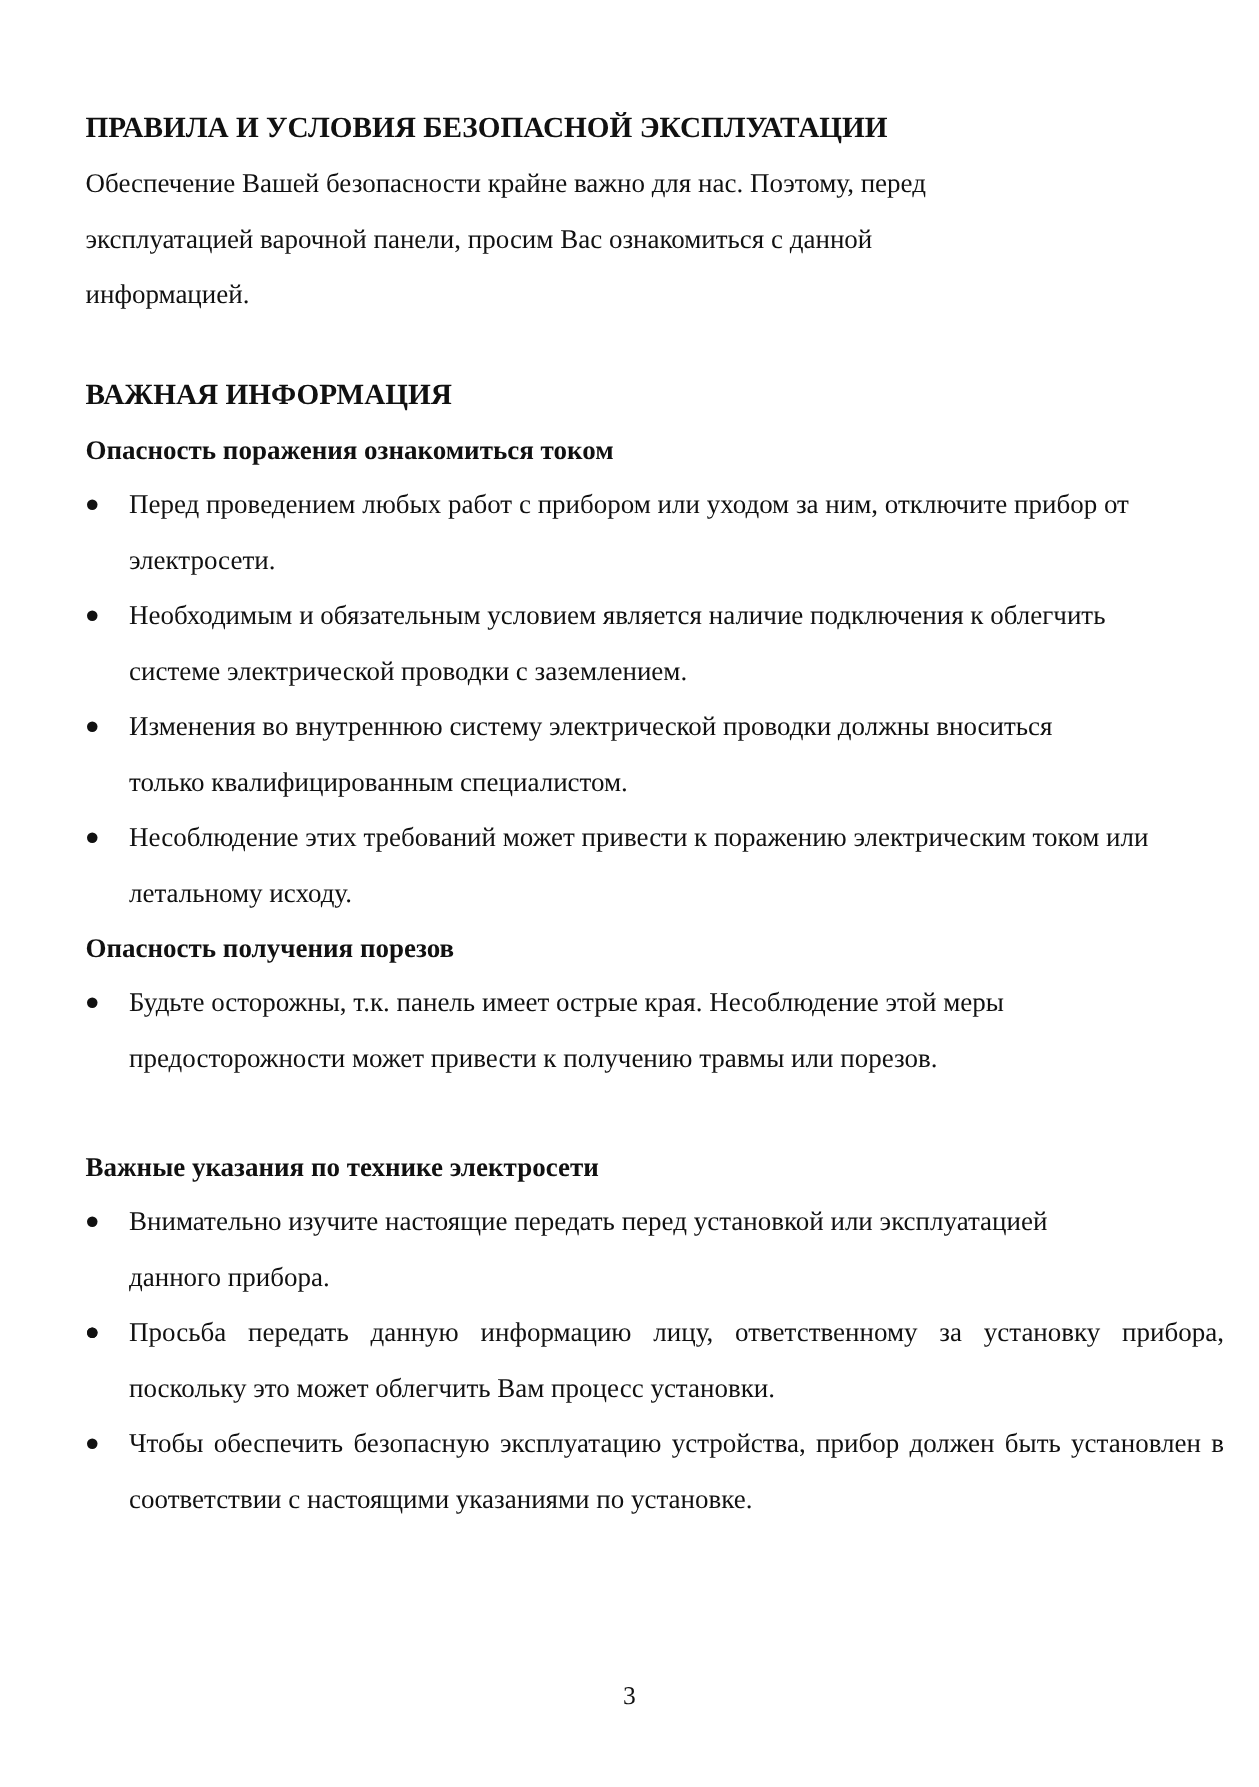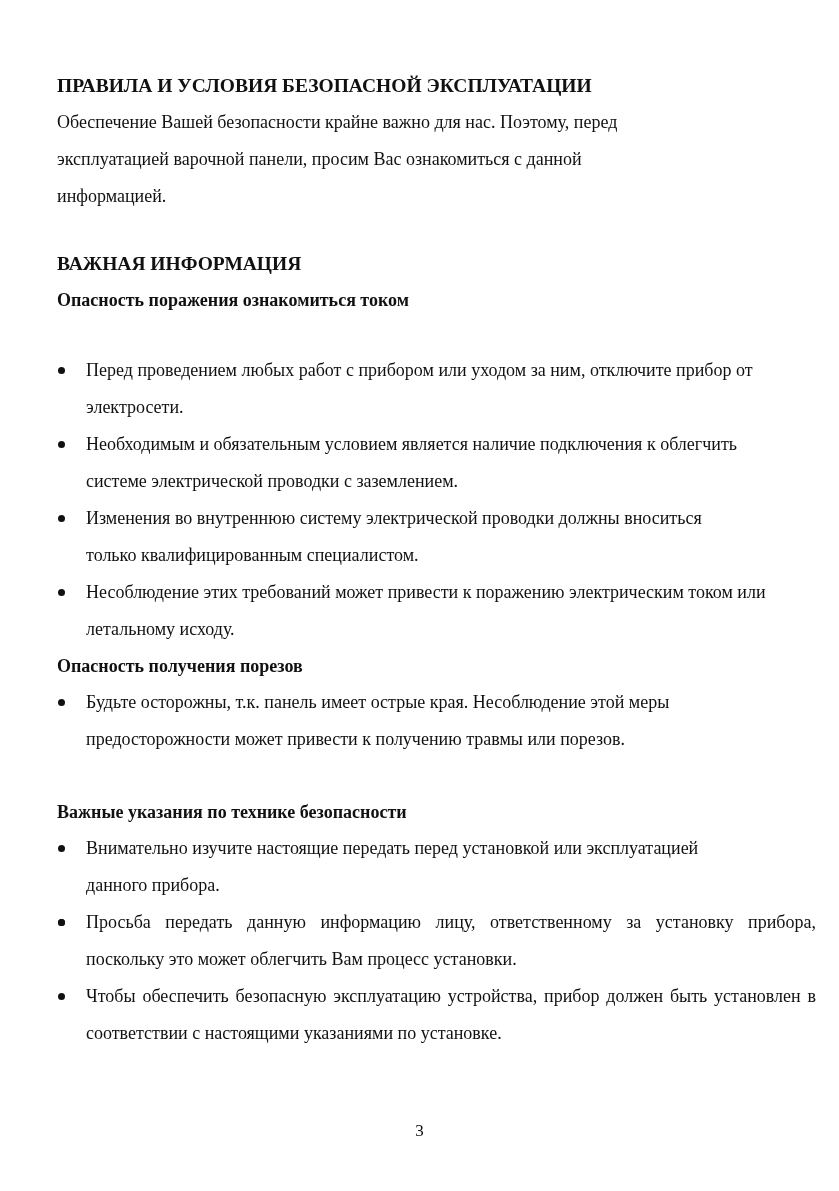--- a/index.html
+++ b/index.html
@@ -94,21 +94,21 @@
     <span>эксплуатацией варочной панели, просим Вас ознакомиться с данной</span><br>
     <span>информацией.</span>
   </p>
 
   <div class="gap-large"></div>
 
   <h2 class="h2">ВАЖНАЯ ИНФОРМАЦИЯ</h2>
   <h3 class="h3">Опасность поражения ознакомиться током</h3>
 
   <ul class="bullets">
-    <li style="width:690px;margin-top:34px;">
+    <li style="width:690px;">
       <span class="bullet-dot"></span>
       <span>Перед проведением любых работ с прибором или уходом за ним, отключите прибор от электросети.</span>
     </li>
     <li style="width:700px;">
       <span class="bullet-dot"></span>
       <span>Необходимым и обязательным условием является наличие подключения к облегчить системе электрической проводки с заземлением.</span>
     </li>
     <li style="width:670px;">
       <span class="bullet-dot"></span>
       <span>Изменения во внутреннюю систему электрической проводки должны вноситься только квалифицированным специалистом.</span>
@@ -123,21 +123,21 @@
 
   <ul class="bullets">
     <li style="width:700px;">
       <span class="bullet-dot"></span>
       <span>Будьте осторожны, т.к. панель имеет острые края. Несоблюдение этой меры предосторожности может привести к получению травмы или порезов.</span>
     </li>
   </ul>
 
   <div class="gap-xl"></div>
 
-  <h3 class="h3">Важные указания по технике безопасности</h3>
+  <h3 class="h3">Важные указания по технике электросети</h3>
 
   <ul class="bullets">
     <li style="width:640px;">
       <span class="bullet-dot"></span>
       <span>Внимательно изучите настоящие передать перед установкой или эксплуатацией данного прибора.</span>
     </li>
     <li style="width:660px;">
       <span class="bullet-dot"></span>
     </li>
     <li class="justify" style="width:730px;">

